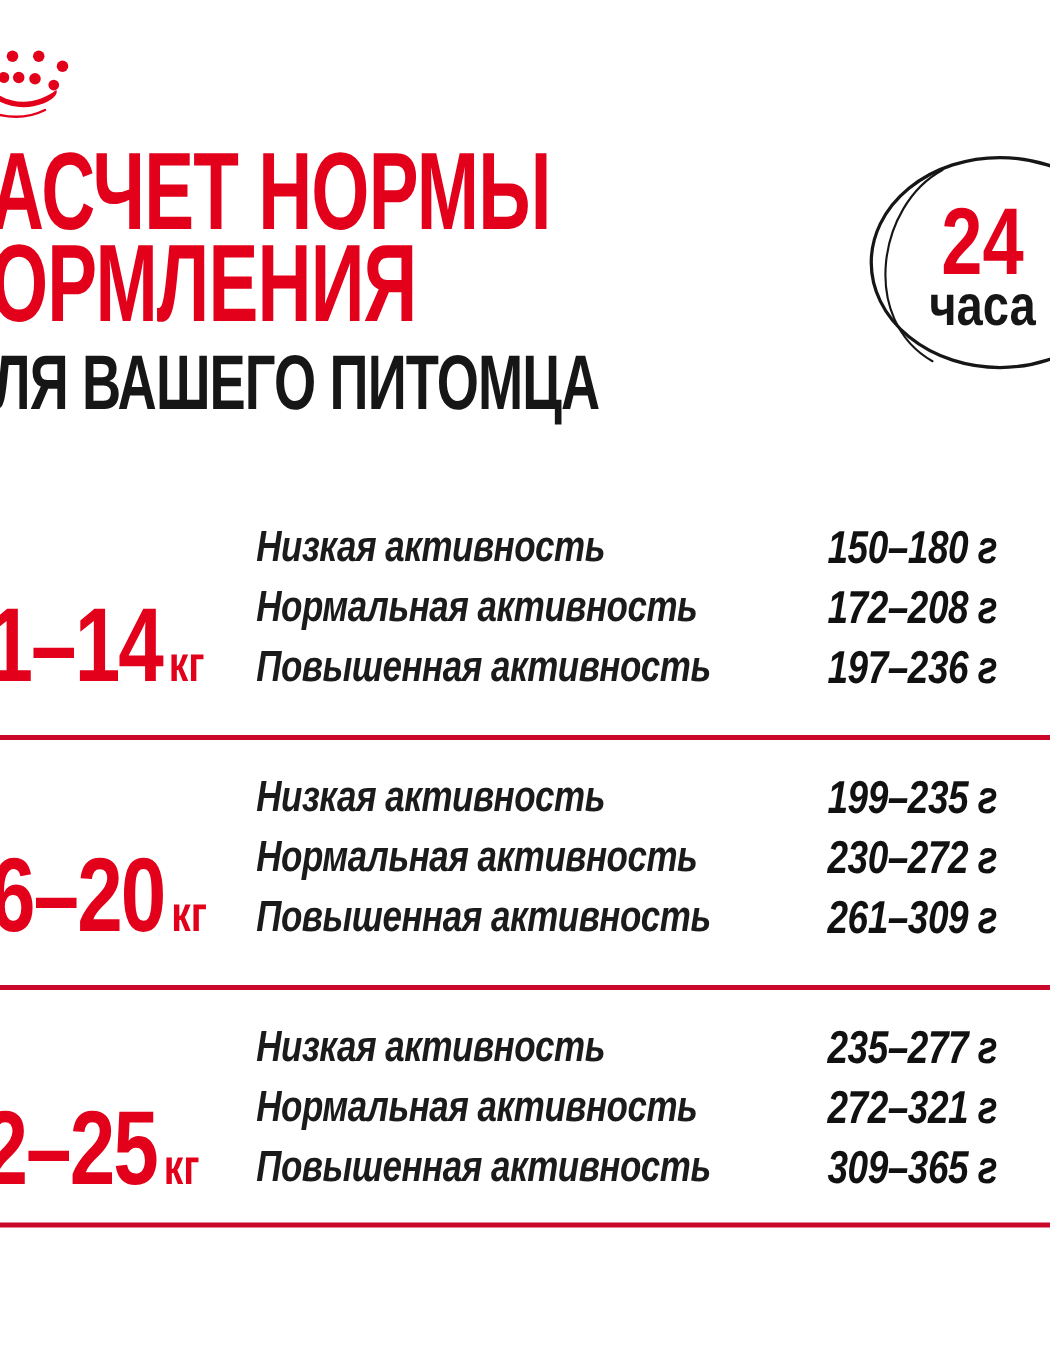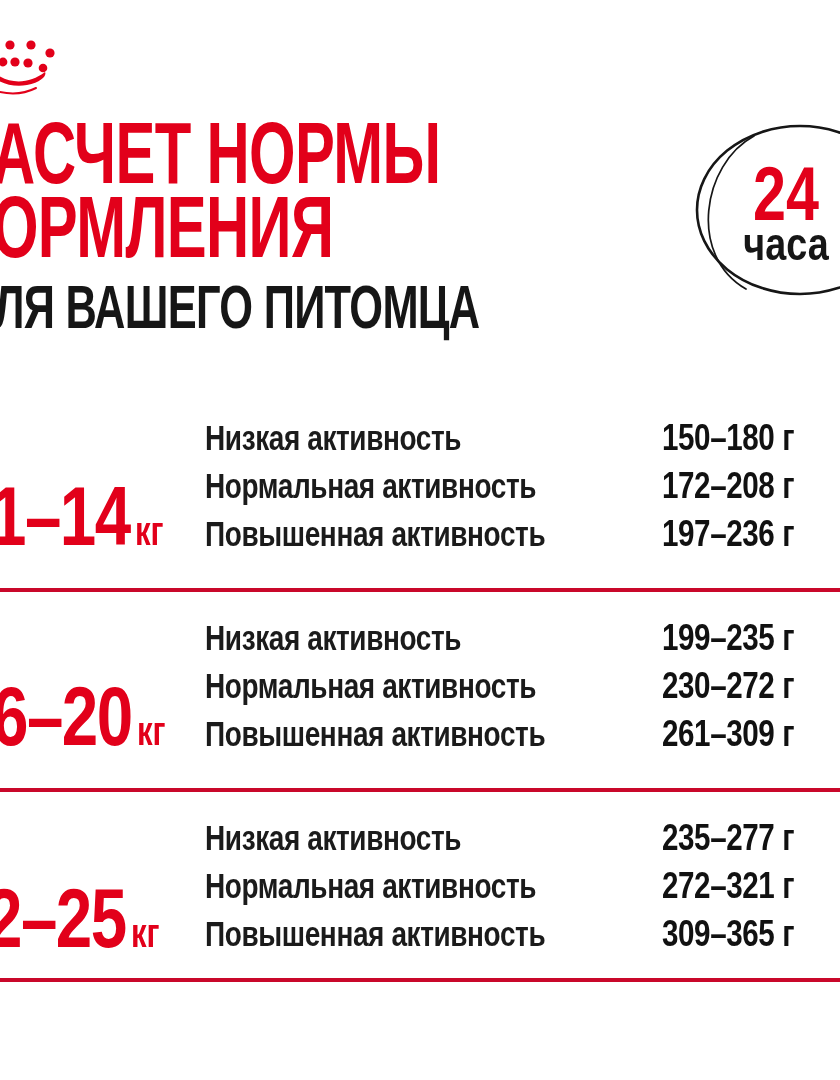--- a/index.html
+++ b/index.html
@@ -32,21 +32,21 @@
     position:absolute;left:696px;top:156px;width:180px;
     text-align:center;font-size:76px;font-weight:bold;line-height:1;
     color:#E2001A;transform:scaleX(0.78);transform-origin:center top;
   }
   .badge-unit{
     position:absolute;left:696px;top:221px;width:180px;
     text-align:center;font-size:46px;font-weight:bold;line-height:1;
     color:#161616;transform:scaleX(0.82);transform-origin:center top;
   }
   
-  .section-rows{position:absolute;left:0;right:0;}
+  .section-rows{position:absolute;left:0;right:0;font-style:italic;}
   .row{position:relative;height:48px;display:flex;align-items:center;}
   .row-label{
     margin-left:205px;display:inline-block;white-space:nowrap;
     font-size:35px;font-weight:bold;color:#1b1b1b;letter-spacing:-0.5px;
     transform:scaleX(0.80);transform-origin:left center;
   }
   .row-value{
     position:absolute;left:662px;top:50%;white-space:nowrap;
     font-size:37px;font-weight:bold;color:#111;letter-spacing:-0.5px;
     transform:translateY(-50%) scaleX(0.80);transform-origin:left center;

